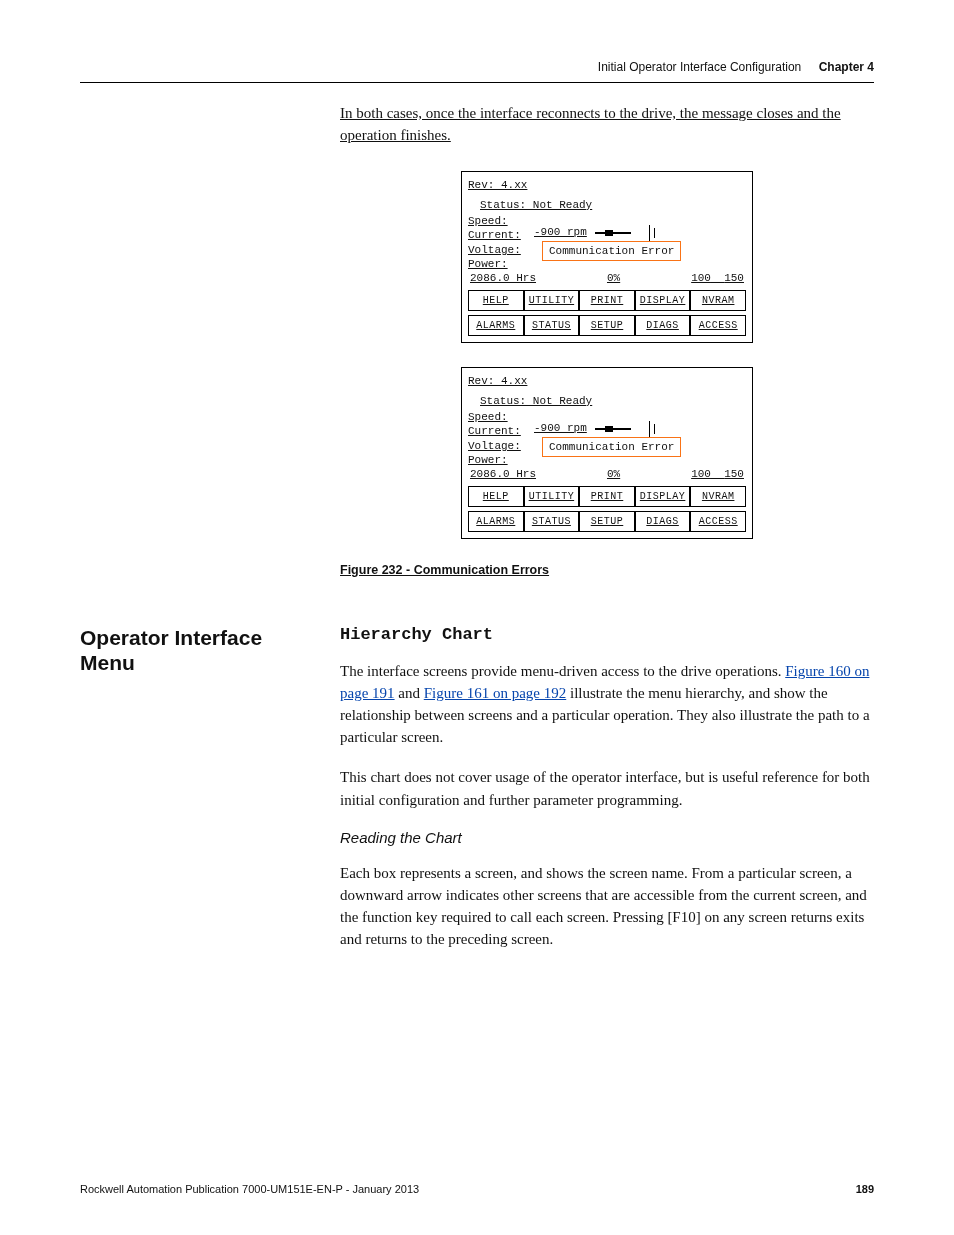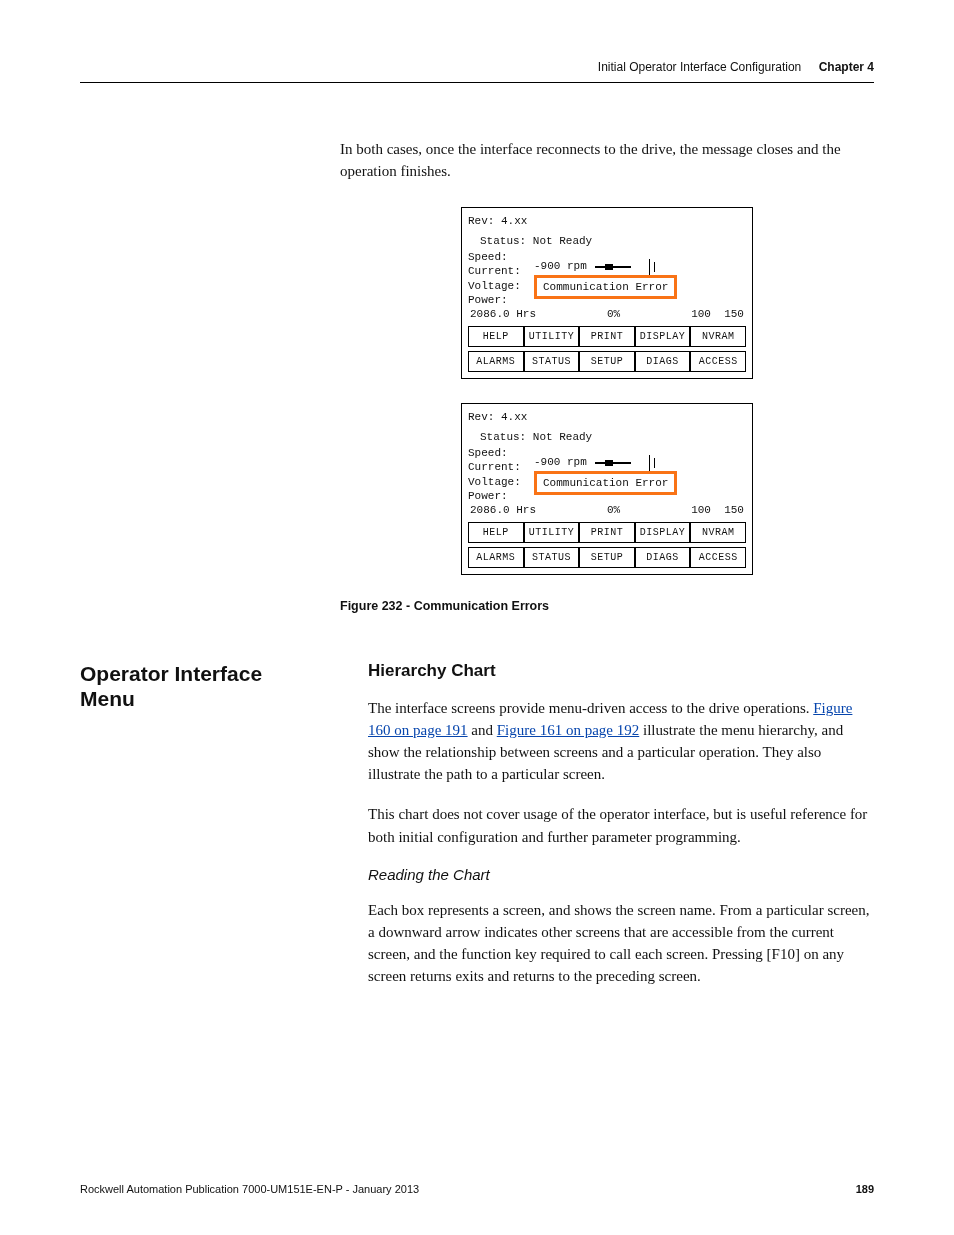--- a/index.html
+++ b/index.html
@@ -14,25 +14,26 @@
     position: relative;
     box-sizing: border-box;
     padding: 60px 80px 40px 80px;
   }
   .running-head {
     text-align: right;
     font-family: Arial, Helvetica, sans-serif;
     font-size: 12px;
     padding-bottom: 8px;
     border-bottom: 1px solid #000;
-    margin-bottom: 56px;
+    margin-bottom: 20px;
   }
   .running-head .bold { font-weight: 700; margin-left: 14px; }
   .content-col {
     margin-left: 260px;
+    text-decoration: underline;
   }
   .intro {
     font-size: 15px;
     line-height: 1.45;
     margin-bottom: 24px;
   }
   .lcd {
     width: 292px;
     border: 1px solid #000;
     margin: 0 auto 24px auto;
@@ -41,24 +42,24 @@
     line-height: 1.3;
     padding: 6px;
     box-sizing: border-box;
   }
   .lcd .rev { margin-bottom: 6px; }
   .lcd .status { padding-left: 12px; margin-bottom: 2px; }
   .lcd .row { display: flex; align-items: center; }
   .lcd .labels { width: 66px; }
   .lcd .vals { white-space: pre; }
   .lcd .commbox {
-    border: 3px solid #f97316;
+    border: 1px solid #f97316;
     padding: 2px 6px;
     display: inline-block;
-    margin-left: 0;
+    margin-left: 8px;
   }
   .lcd .hrs-row {
     display: flex;
     justify-content: space-between;
     margin-top: 0;
     padding: 0 2px;
   }
   .lcd .softkeys {
     display: grid;
     grid-template-columns: repeat(5, 1fr);
@@ -79,33 +80,32 @@
   .fig-caption {
     font-family: Arial, Helvetica, sans-serif;
     font-weight: 700;
     font-size: 12.5px;
     margin: 8px 0 48px 0;
   }
   .section-row {
     display: flex;
     align-items: flex-start;
     margin-bottom: 6px;
-    gap: 28px;
   }
   .side-heading {
     width: 260px;
     font-family: Arial, Helvetica, sans-serif;
     font-weight: 700;
     font-size: 21px;
     line-height: 1.2;
     padding-right: 18px;
     box-sizing: border-box;
   }
   .h2 {
-    font-family: Liberation Sans, sans-serif;
+    font-family: Liberation Mono, monospace;
     font-weight: 700;
     font-size: 17px;
     margin: 0 0 16px 0;
   }
   .para {
     font-size: 15px;
     line-height: 1.48;
     margin-bottom: 18px;
   }
   .sub-h {

